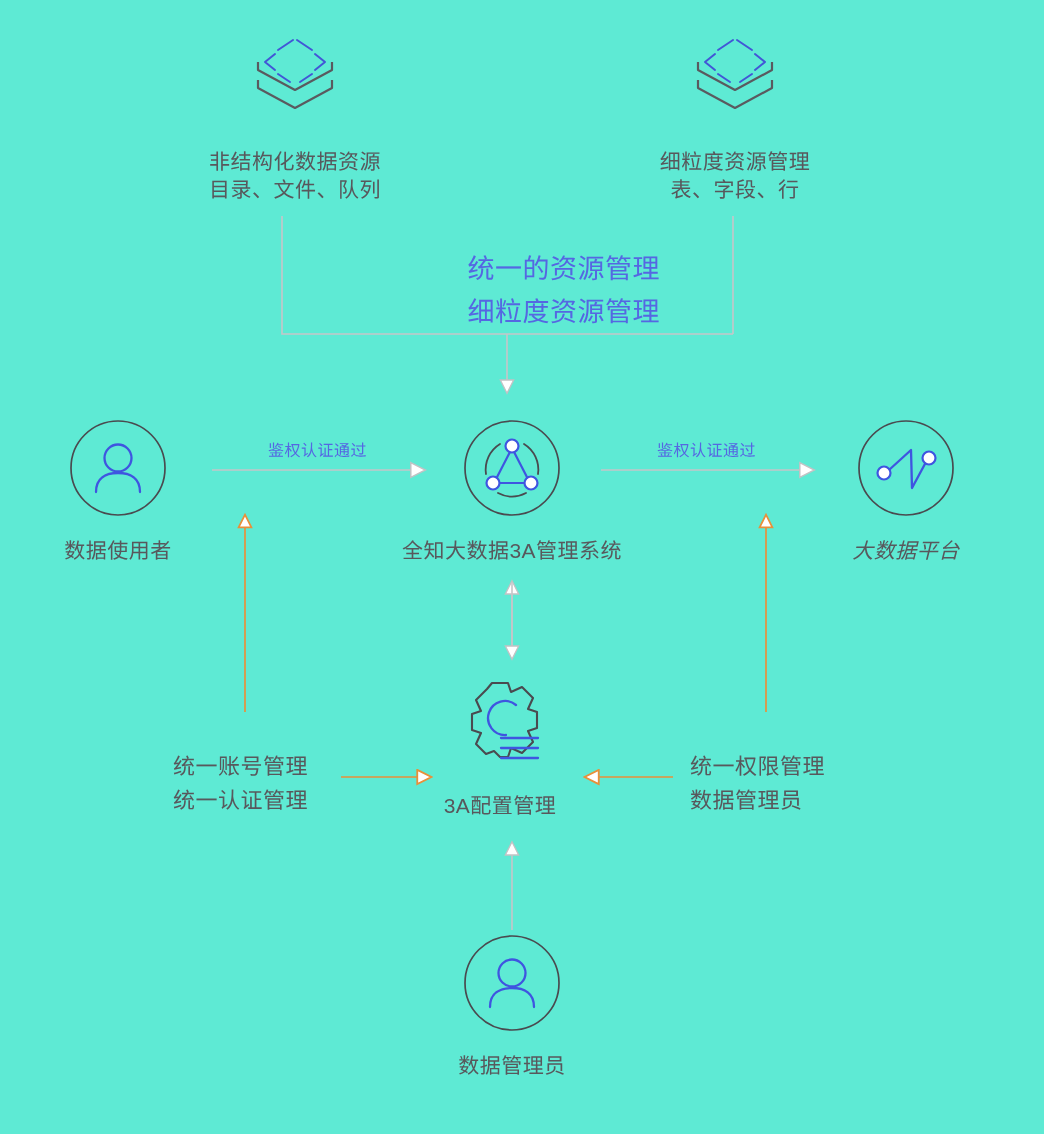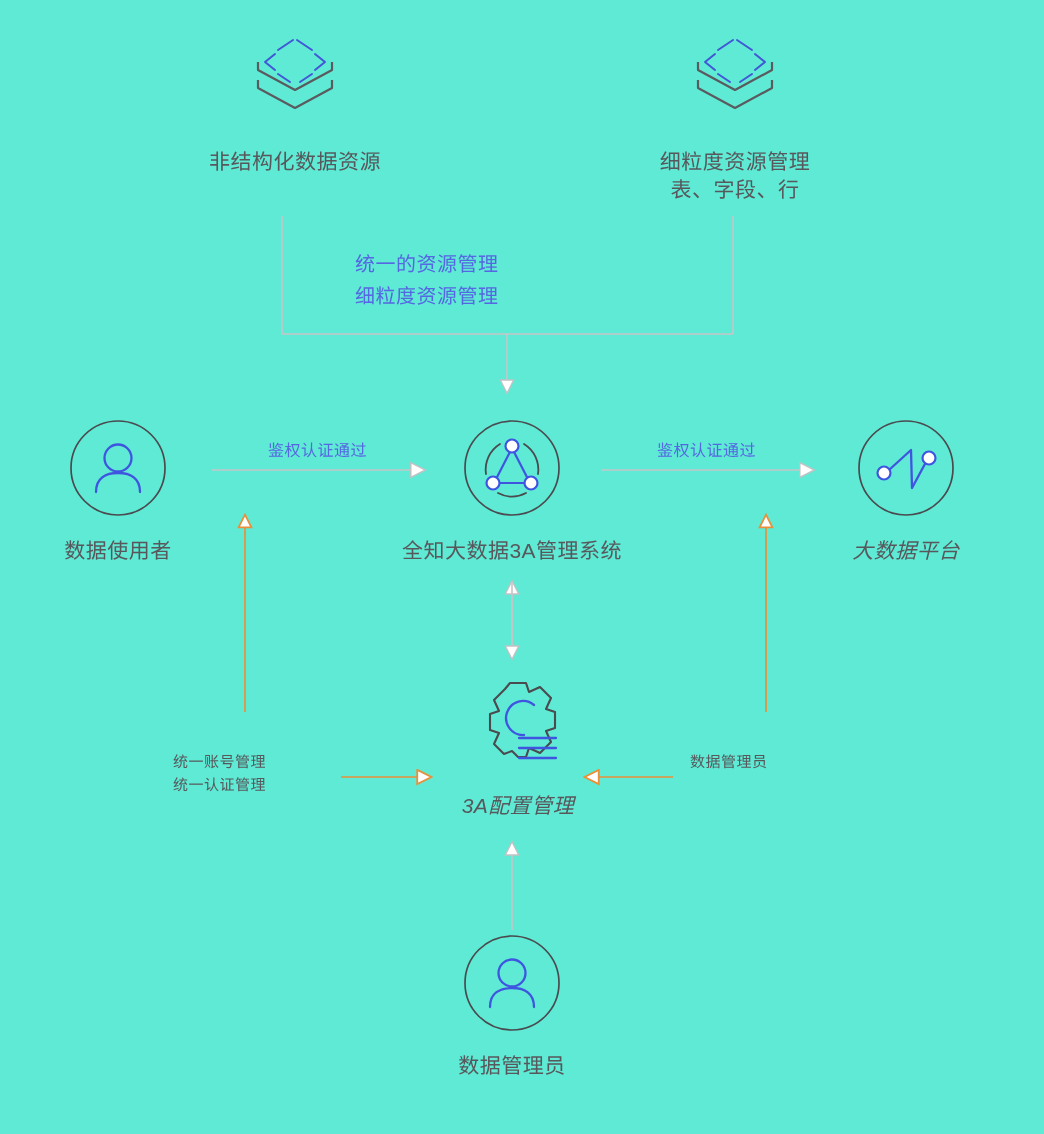--- a/index.html
+++ b/index.html
@@ -37,34 +37,34 @@
   .node-label {
     display: block;
     font-size: 21px;
     color: #58585c;
     line-height: 1.35;
     letter-spacing: 0.5px;
     white-space: nowrap;
   }
   .multiline-label {
     position: absolute;
-    font-size: 15px;
+    font-size: 22px;
     line-height: 1.55;
     color: #58585c;
     letter-spacing: 0.5px;
     white-space: nowrap;
   }
   .blue-label {
     position: absolute;
-    font-size: 20px;
+    font-size: 27px;
     line-height: 1.6;
     color: #5567e2;
     letter-spacing: 0.5px;
     white-space: nowrap;
-    text-align: left;
+    text-align: right;
   }
   .edge-label {
     position: absolute;
     font-size: 16px;
     color: #5567e2;
     letter-spacing: 0.5px;
     white-space: nowrap;
     text-align: center;
   }
 </style>
@@ -142,20 +142,21 @@
       <path d="M70,24 L80,32 L70,40" fill="none" stroke="#4256d6" stroke-width="2" stroke-linecap="round" stroke-linejoin="round"></path>
       <path d="M33,20 L48,10" fill="none" stroke="#4256d6" stroke-width="2" stroke-linecap="round"></path>
       <path d="M52,10 L67,20" fill="none" stroke="#4256d6" stroke-width="2" stroke-linecap="round"></path>
       <path d="M33,44 L45,52" fill="none" stroke="#4256d6" stroke-width="2" stroke-linecap="round"></path>
       <path d="M55,52 L67,44" fill="none" stroke="#4256d6" stroke-width="2" stroke-linecap="round"></path>
 
       <path d="M13,32 L13,40 L50,60 L87,40 L87,32" fill="none" stroke="#5a5a5f" stroke-width="2.2" stroke-linejoin="round"></path>
       <path d="M13,50 L13,58 L50,78 L87,58 L87,50" fill="none" stroke="#5a5a5f" stroke-width="2.2" stroke-linejoin="round"></path>
     </svg>
     <span class="node-label" style="margin-top:28px;">非结构化数据资源</span>
+    <span class="node-label">目录、文件、队列</span>
   </div>
 
   <div class="node" style="left:620px; top:30px; width:230px;">
     <svg class="node-icon" width="100" height="90" viewBox="0 0 100 90">
       <path d="M30,24 L20,32 L30,40" fill="none" stroke="#4256d6" stroke-width="2" stroke-linecap="round" stroke-linejoin="round"></path>
       <path d="M70,24 L80,32 L70,40" fill="none" stroke="#4256d6" stroke-width="2" stroke-linecap="round" stroke-linejoin="round"></path>
       <path d="M33,20 L48,10" fill="none" stroke="#4256d6" stroke-width="2" stroke-linecap="round"></path>
       <path d="M52,10 L67,20" fill="none" stroke="#4256d6" stroke-width="2" stroke-linecap="round"></path>
       <path d="M33,44 L45,52" fill="none" stroke="#4256d6" stroke-width="2" stroke-linecap="round"></path>
       <path d="M55,52 L67,44" fill="none" stroke="#4256d6" stroke-width="2" stroke-linecap="round"></path>
@@ -206,21 +207,21 @@
     <span class="node-label" style="margin-top:19px;font-style:italic;">大数据平台</span>
   </div>
 
   <div class="edge-label" style="left:215px; top:437px; width:205px;">
     <span>鉴权认证通过</span>
   </div>
   <div class="edge-label" style="left:604px; top:437px; width:205px;">
     <span>鉴权认证通过</span>
   </div>
 
-  <div class="node" style="left:433px; top:675px; width:170px;font-style:italic;">
+  <div class="node" style="left:415px; top:675px; width:170px;">
     <svg class="node-icon" width="104" height="104" viewBox="0 0 104 104">
 
       <path d="M44,8 L60,8 L63,17 L74,12 L85,23 L80,34 L89,37 L89,53 L80,56
                L85,67 L74,78 L63,73 L60,82 L52,82 L46,76 L38,79 L28,69 L33,58
                L24,55 L24,39 L33,36 L28,25 L39,14 Z" fill="none" stroke="#4a4a4f" stroke-width="2.1" stroke-linejoin="round"></path>
 
       <path d="M68,30 A17,17 0 1 0 58,60" fill="none" stroke="#3f55e0" stroke-width="2.3" stroke-linecap="round"></path>
 
       <line x1="53" y1="63" x2="90" y2="63" stroke="#3f55e0" stroke-width="2.3" stroke-linecap="round"></line>
       <line x1="53" y1="73" x2="90" y2="73" stroke="#3f55e0" stroke-width="2.3" stroke-linecap="round"></line>
@@ -228,20 +229,21 @@
     </svg>
     <span class="node-label" style="margin-top:13px;">3A配置管理</span>
   </div>
 
   <div class="multiline-label" style="left:173px; top:750px; width:180px; text-align:left;">
     <div>统一账号管理</div>
     <div>统一认证管理</div>
   </div>
 
   <div class="multiline-label" style="left:690px; top:750px; width:180px; text-align:left;">
+    <div>统一权限管理</div>
     <div>数据管理员</div>
   </div>
 
   <div class="node" style="left:422px; top:933px; width:180px;">
     <svg class="node-icon" width="100" height="100" viewBox="0 0 100 100">
       <circle cx="50" cy="50" r="47" fill="none" stroke="#4a4a4f" stroke-width="1.7"></circle>
       <circle cx="50" cy="40" r="13.5" fill="none" stroke="#3f55e0" stroke-width="2.3"></circle>
       <path d="M28,74 C28,60 38,55 50,55 C62,55 72,60 72,74" fill="none" stroke="#3f55e0" stroke-width="2.3" stroke-linecap="round"></path>
     </svg>
     <span class="node-label" style="margin-top:19px;">数据管理员</span>

